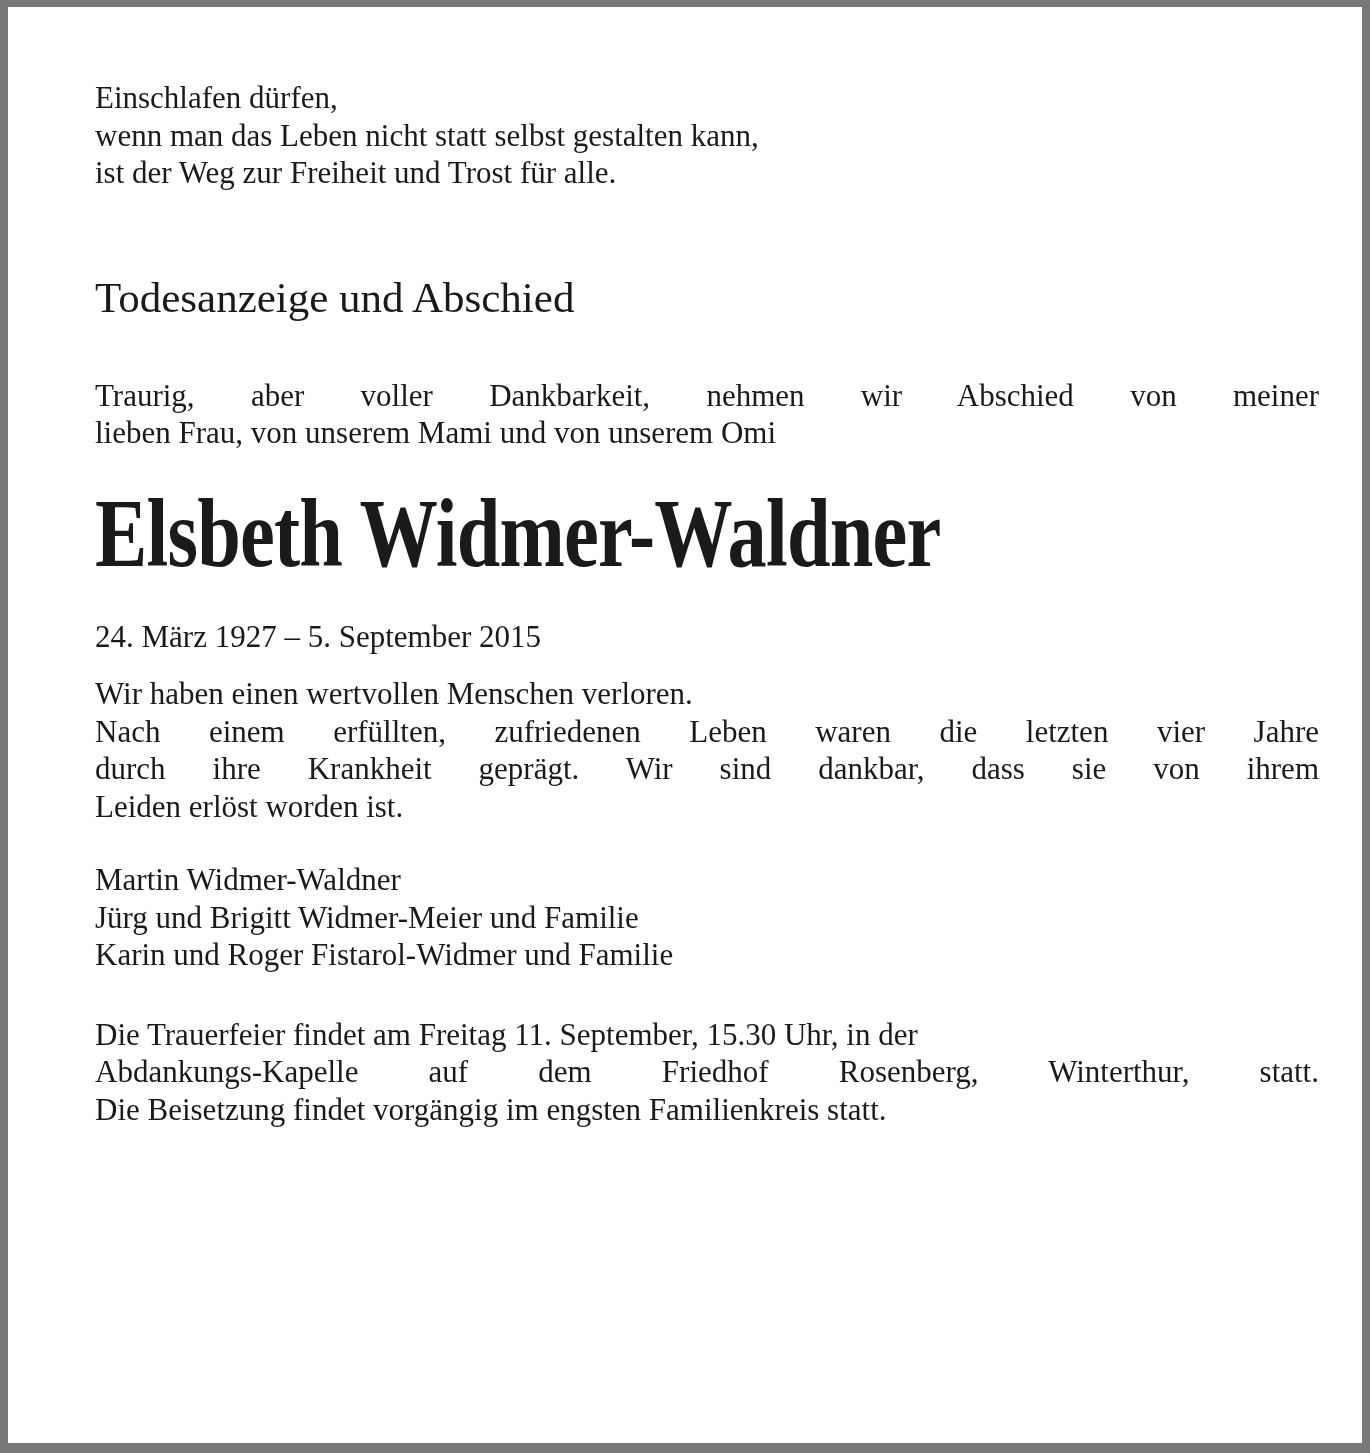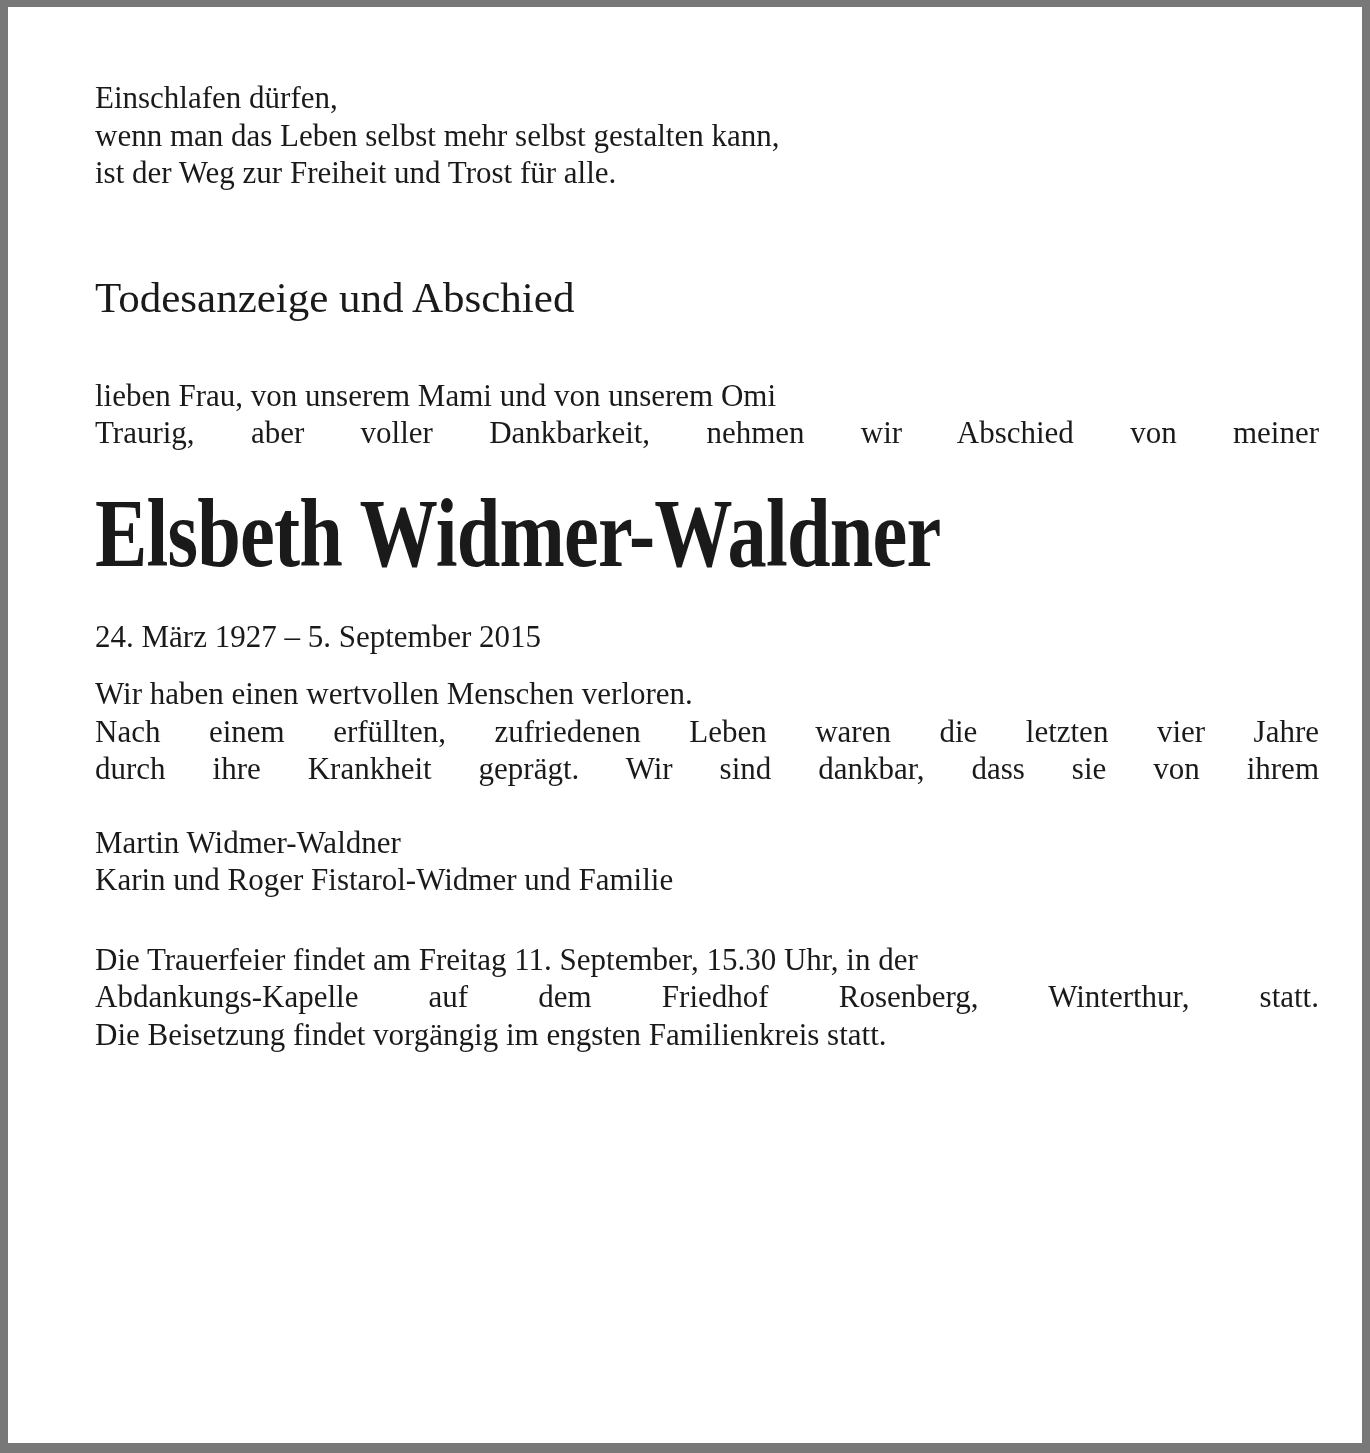--- a/index.html
+++ b/index.html
@@ -48,45 +48,47 @@
   .address { margin-top: 48px; padding-left: 8px; }
   .address-indent { padding-left: 262px; }
 </style>
 </head>
 <body>
 
 <div class="page">
 
   <div class="verse body-text">
     <div class="line">Einschlafen dürfen,</div>
-    <div class="line">wenn man das Leben selbst mehr selbst gestalten kann,</div>
+    <div class="line">wenn man das Leben nicht statt selbst gestalten kann,</div>
     <div class="line">ist der Weg zur Freiheit und Trost für alle.</div>
   </div>
 
   <div class="notice-title">Todesanzeige und Abschied</div>
 
   <div class="intro body-text">
+    <div class="line stretch">Traurig, aber voller Dankbarkeit, nehmen wir Abschied von meiner</div>
     <div class="line">lieben Frau, von unserem Mami und von unserem Omi</div>
-    <div class="line stretch">Traurig, aber voller Dankbarkeit, nehmen wir Abschied von meiner</div>
   </div>
 
   <div class="name-block">
     <span class="name-text">Elsbeth Widmer-Waldner</span>
   </div>
 
   <div class="dates body-text">24. März 1927 – 5. September 2015</div>
 
   <div class="tribute body-text">
     <div class="line">Wir haben einen wertvollen Menschen verloren.</div>
     <div class="line stretch">Nach einem erfüllten, zufriedenen Leben waren die letzten vier Jahre</div>
     <div class="line stretch">durch ihre Krankheit geprägt. Wir sind dankbar, dass sie von ihrem</div>
+    <div class="line">Leiden erlöst worden ist.</div>
   </div>
 
   <div class="family body-text">
     <div class="line">Martin Widmer-Waldner</div>
+    <div class="line">Jürg und Brigitt Widmer-Meier und Familie</div>
     <div class="line">Karin und Roger Fistarol-Widmer und Familie</div>
   </div>
 
   <div class="service body-text">
     <div class="line">Die Trauerfeier findet am Freitag 11. September, 15.30 Uhr, in der</div>
     <div class="line stretch">Abdankungs-Kapelle auf dem Friedhof Rosenberg, Winterthur, statt.</div>
     <div class="line">Die Beisetzung findet vorgängig im engsten Familienkreis statt.</div>
   </div>
 
 

